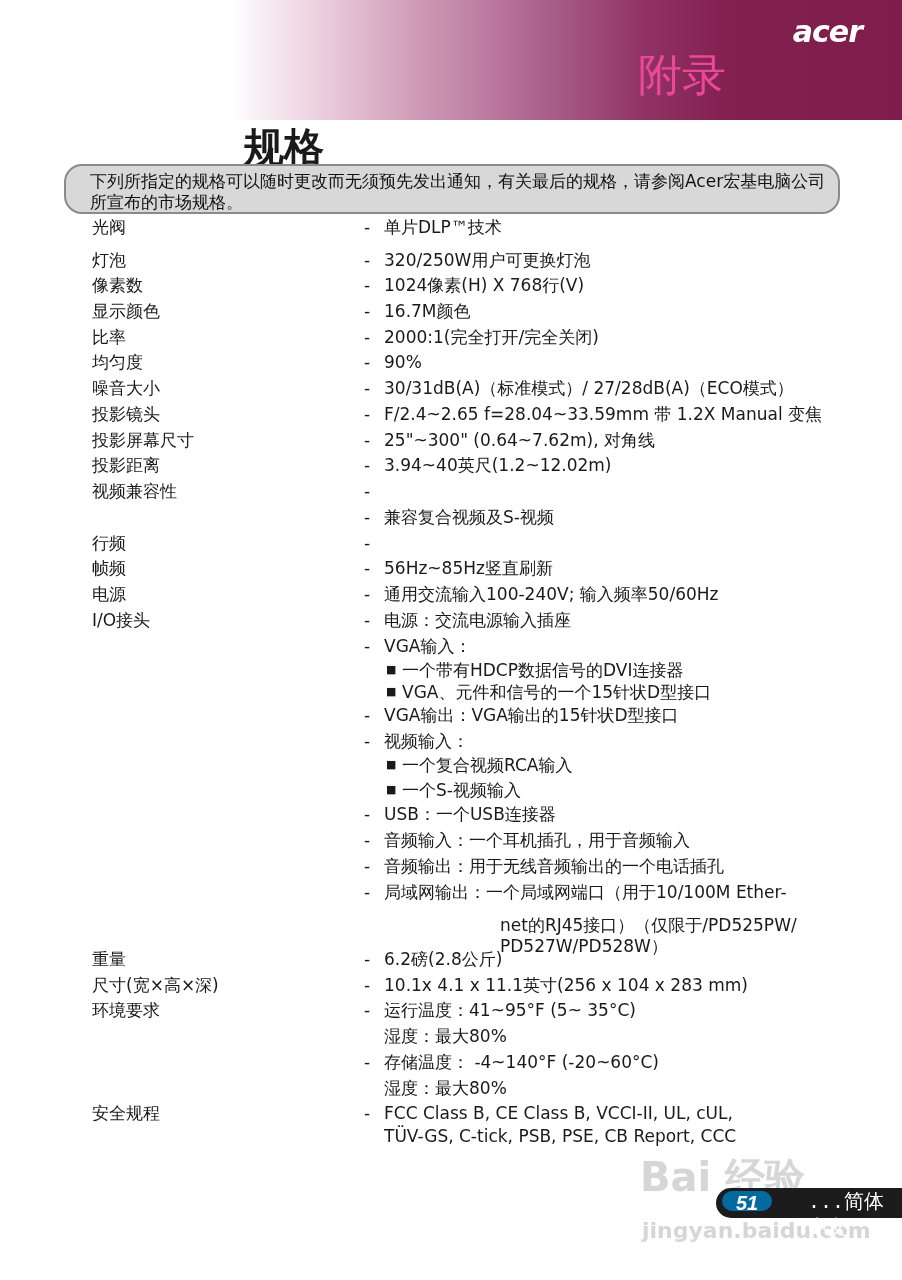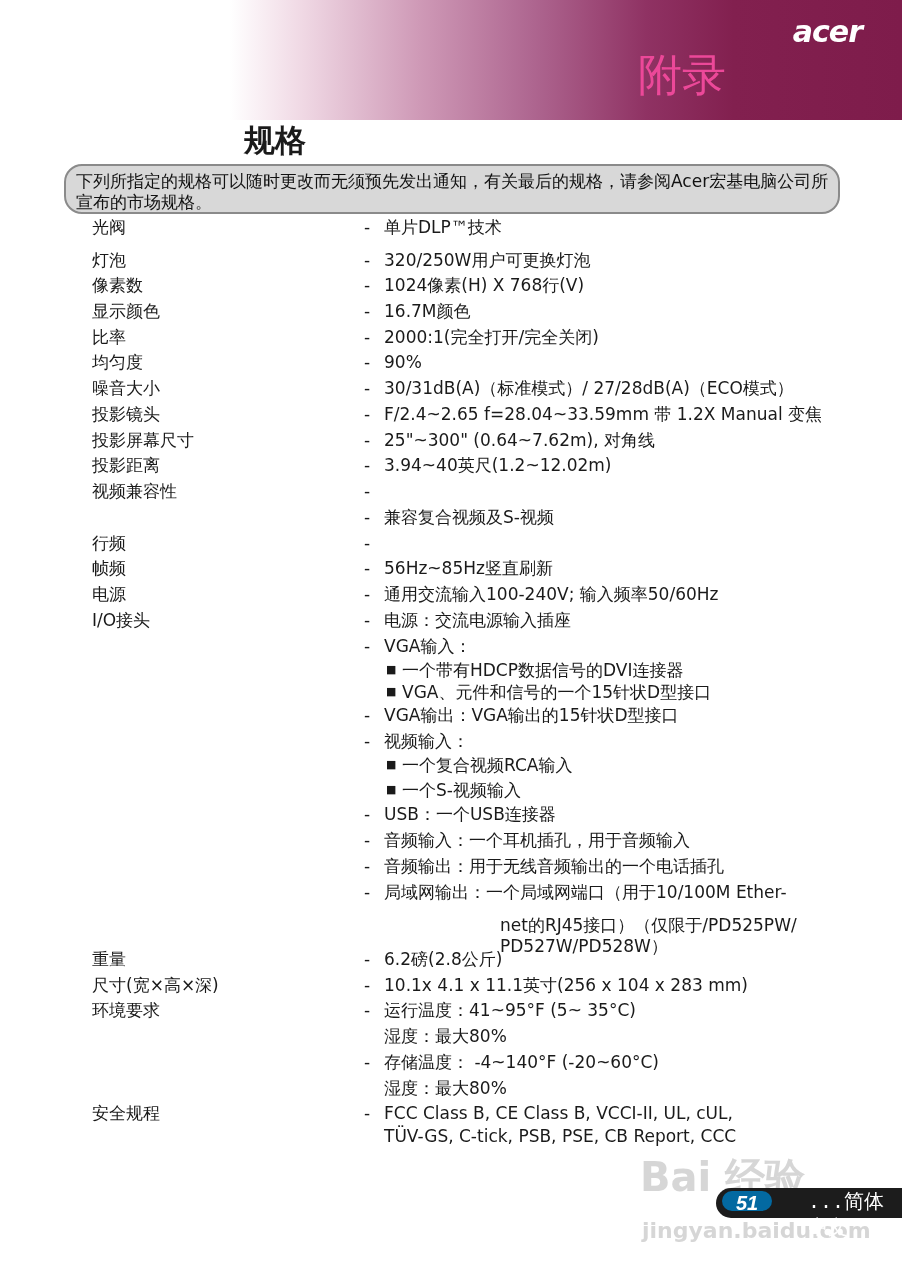--- a/index.html
+++ b/index.html
@@ -15,26 +15,26 @@
     .acer-logo {
       position: absolute; right: 40px; top: 14px; color: #ffffff;
       font-family: "DejaVu Sans", sans-serif; font-size: 30px; font-weight: bold;
       letter-spacing: -1px; font-style: italic;
     }
     .chapter-title {
       position: absolute; left: 638px; top: 46px; font-size: 44px; color: #ec4899;
       font-family: "DejaVu Sans", sans-serif;
     }
     .section-title {
-      position: absolute; left: 244px; top: 120px; font-size: 31px; font-weight: bold; color: #1a1a1a;
+      position: absolute; left: 244px; top: 120px; font-size: 40px; font-weight: bold; color: #1a1a1a;
       font-family: Liberation Mono, monospace;
     }
     .notice {
       position: absolute; left: 64px; top: 164px; width: 776px; height: 50px;
-      box-sizing: border-box; padding: 5px 0 0 10px;
+      box-sizing: border-box; padding: 5px 0 0 24px;
       background: #d8d8d8; border: 2px solid #8a8a8a; border-radius: 18px;
       font-size: 17px; line-height: 21px; color: #111;
       font-family: "DejaVu Sans", sans-serif;
     }
     .specs { position: absolute; left: 0; top: 0; width: 902px; }
     .row { position: absolute; left: 0; width: 902px; height: 26px; font-size: 17px; line-height: 26px; font-family: "DejaVu Sans", sans-serif; }
     .label { position: absolute; left: 92px; top: 0; white-space: nowrap; }
     .dash { position: absolute; left: 364px; top: 0; }
     .val { position: absolute; left: 384px; top: 0; white-space: nowrap; }
     .bullet { position: absolute; left: 386px; top: 0; font-size: 11px; }

